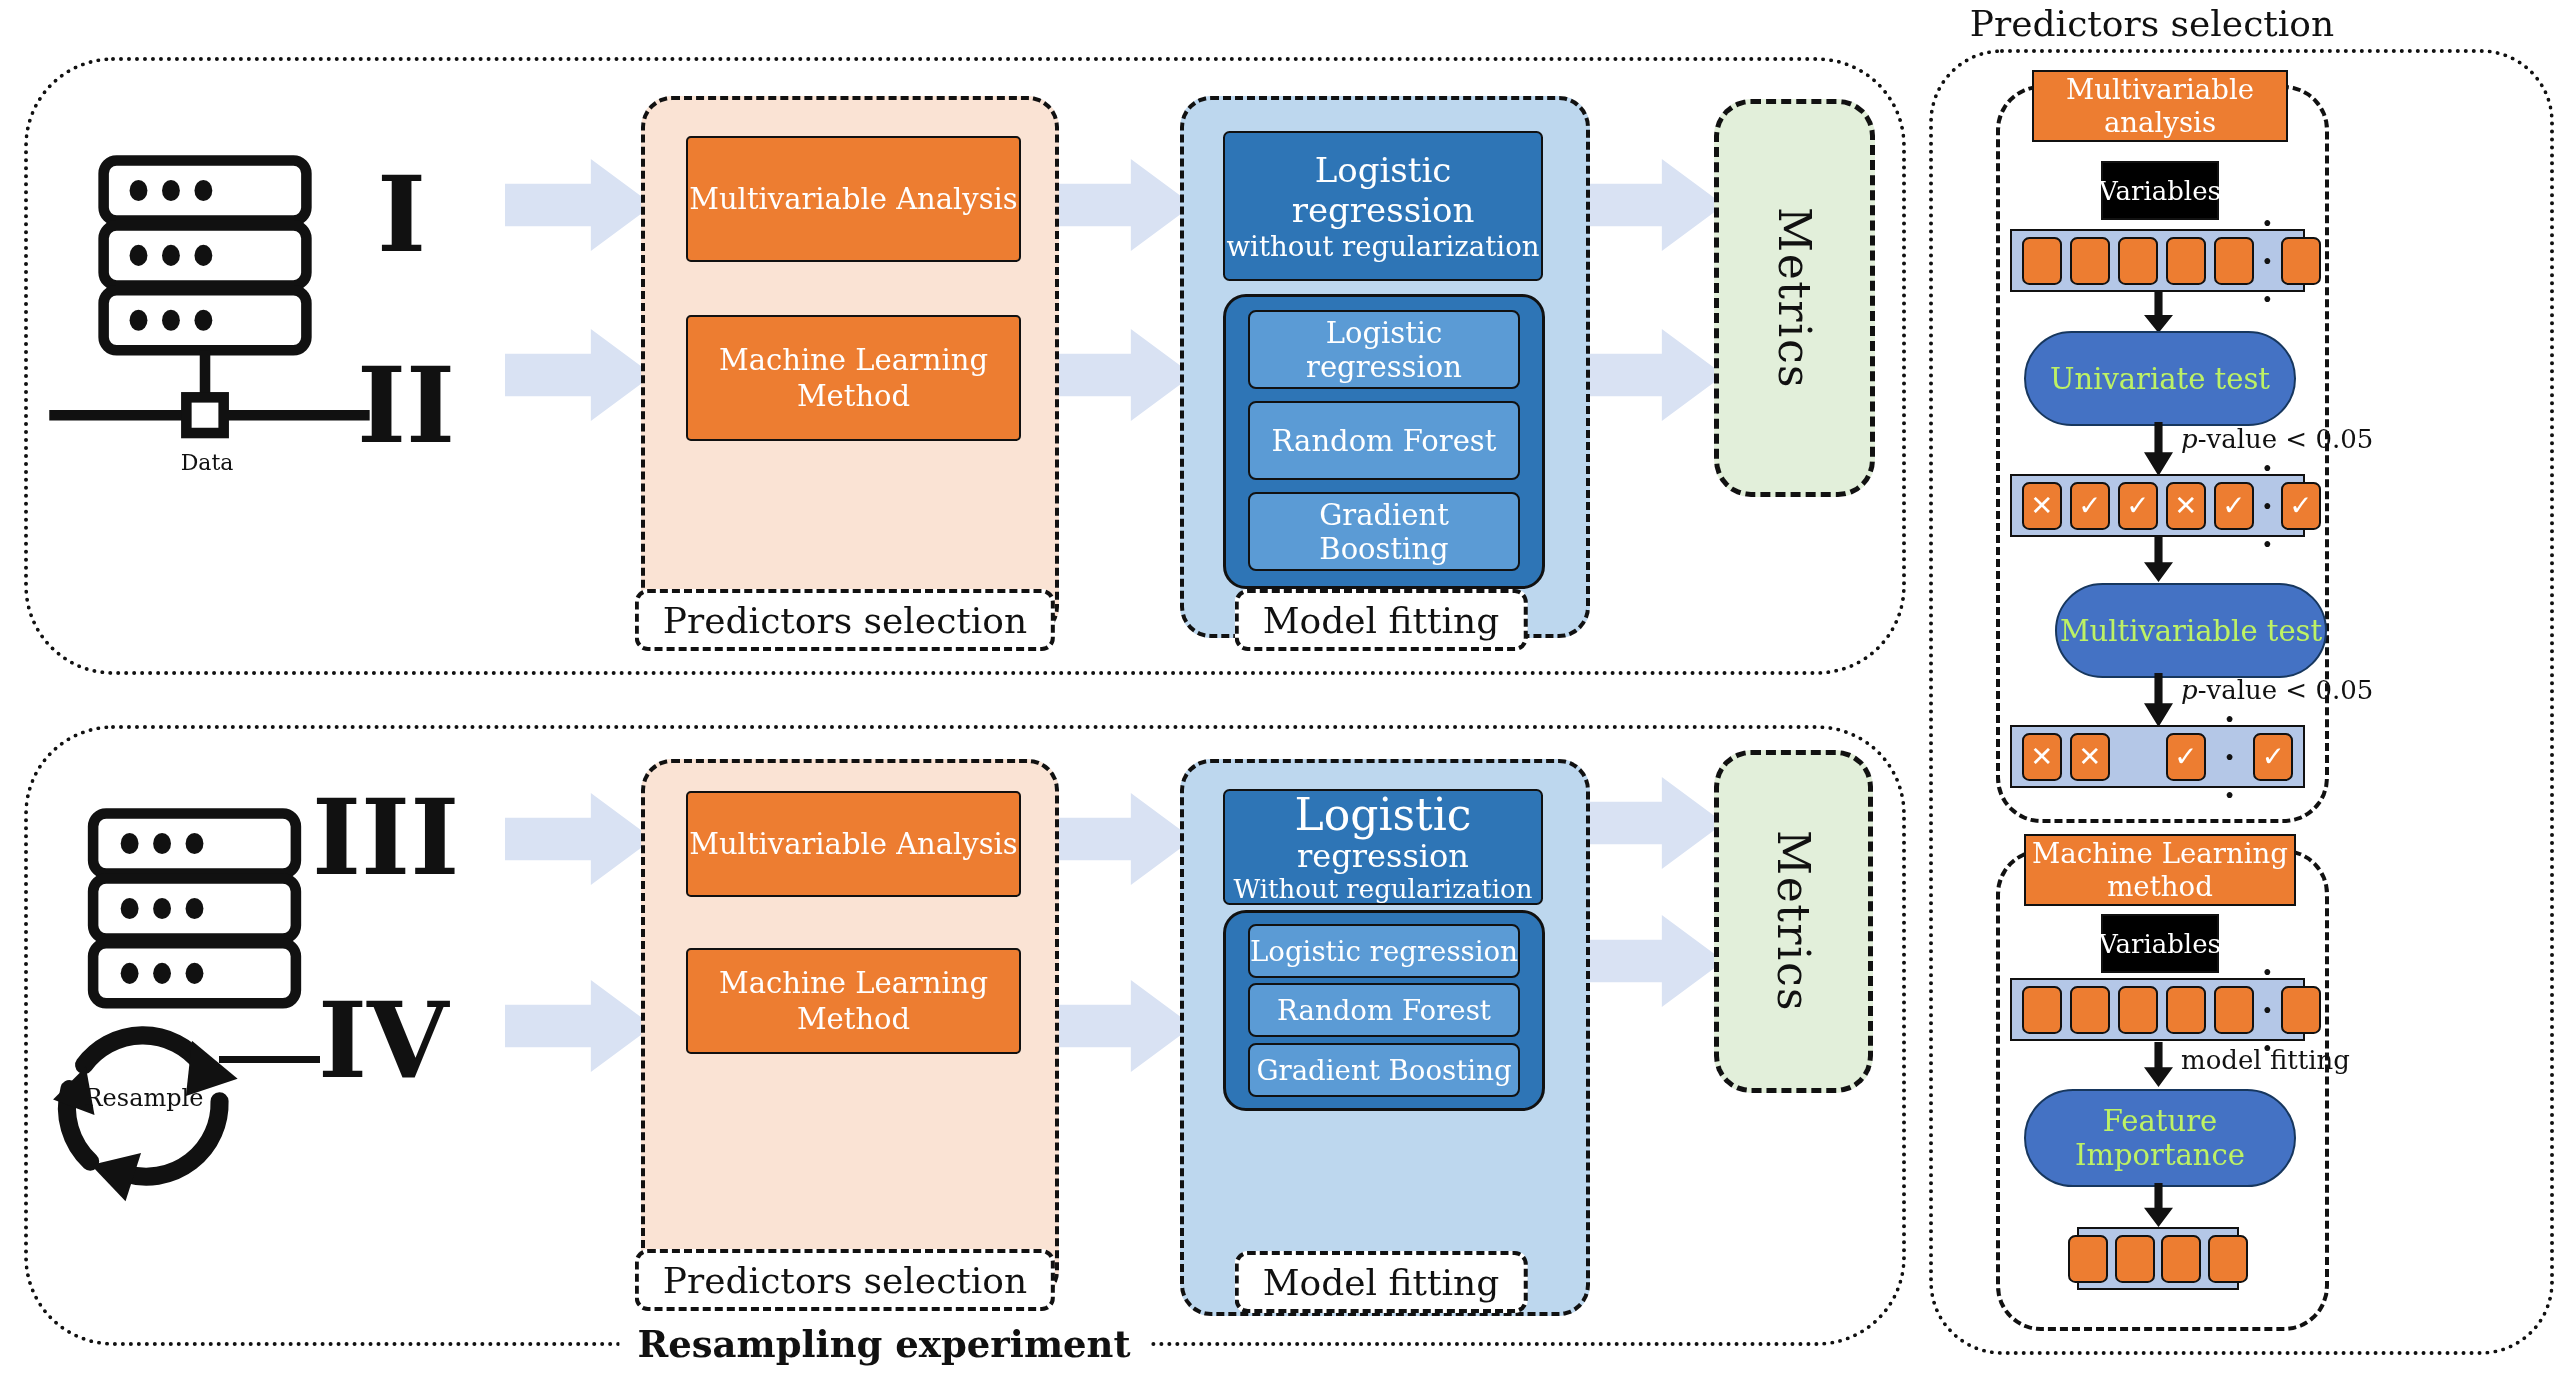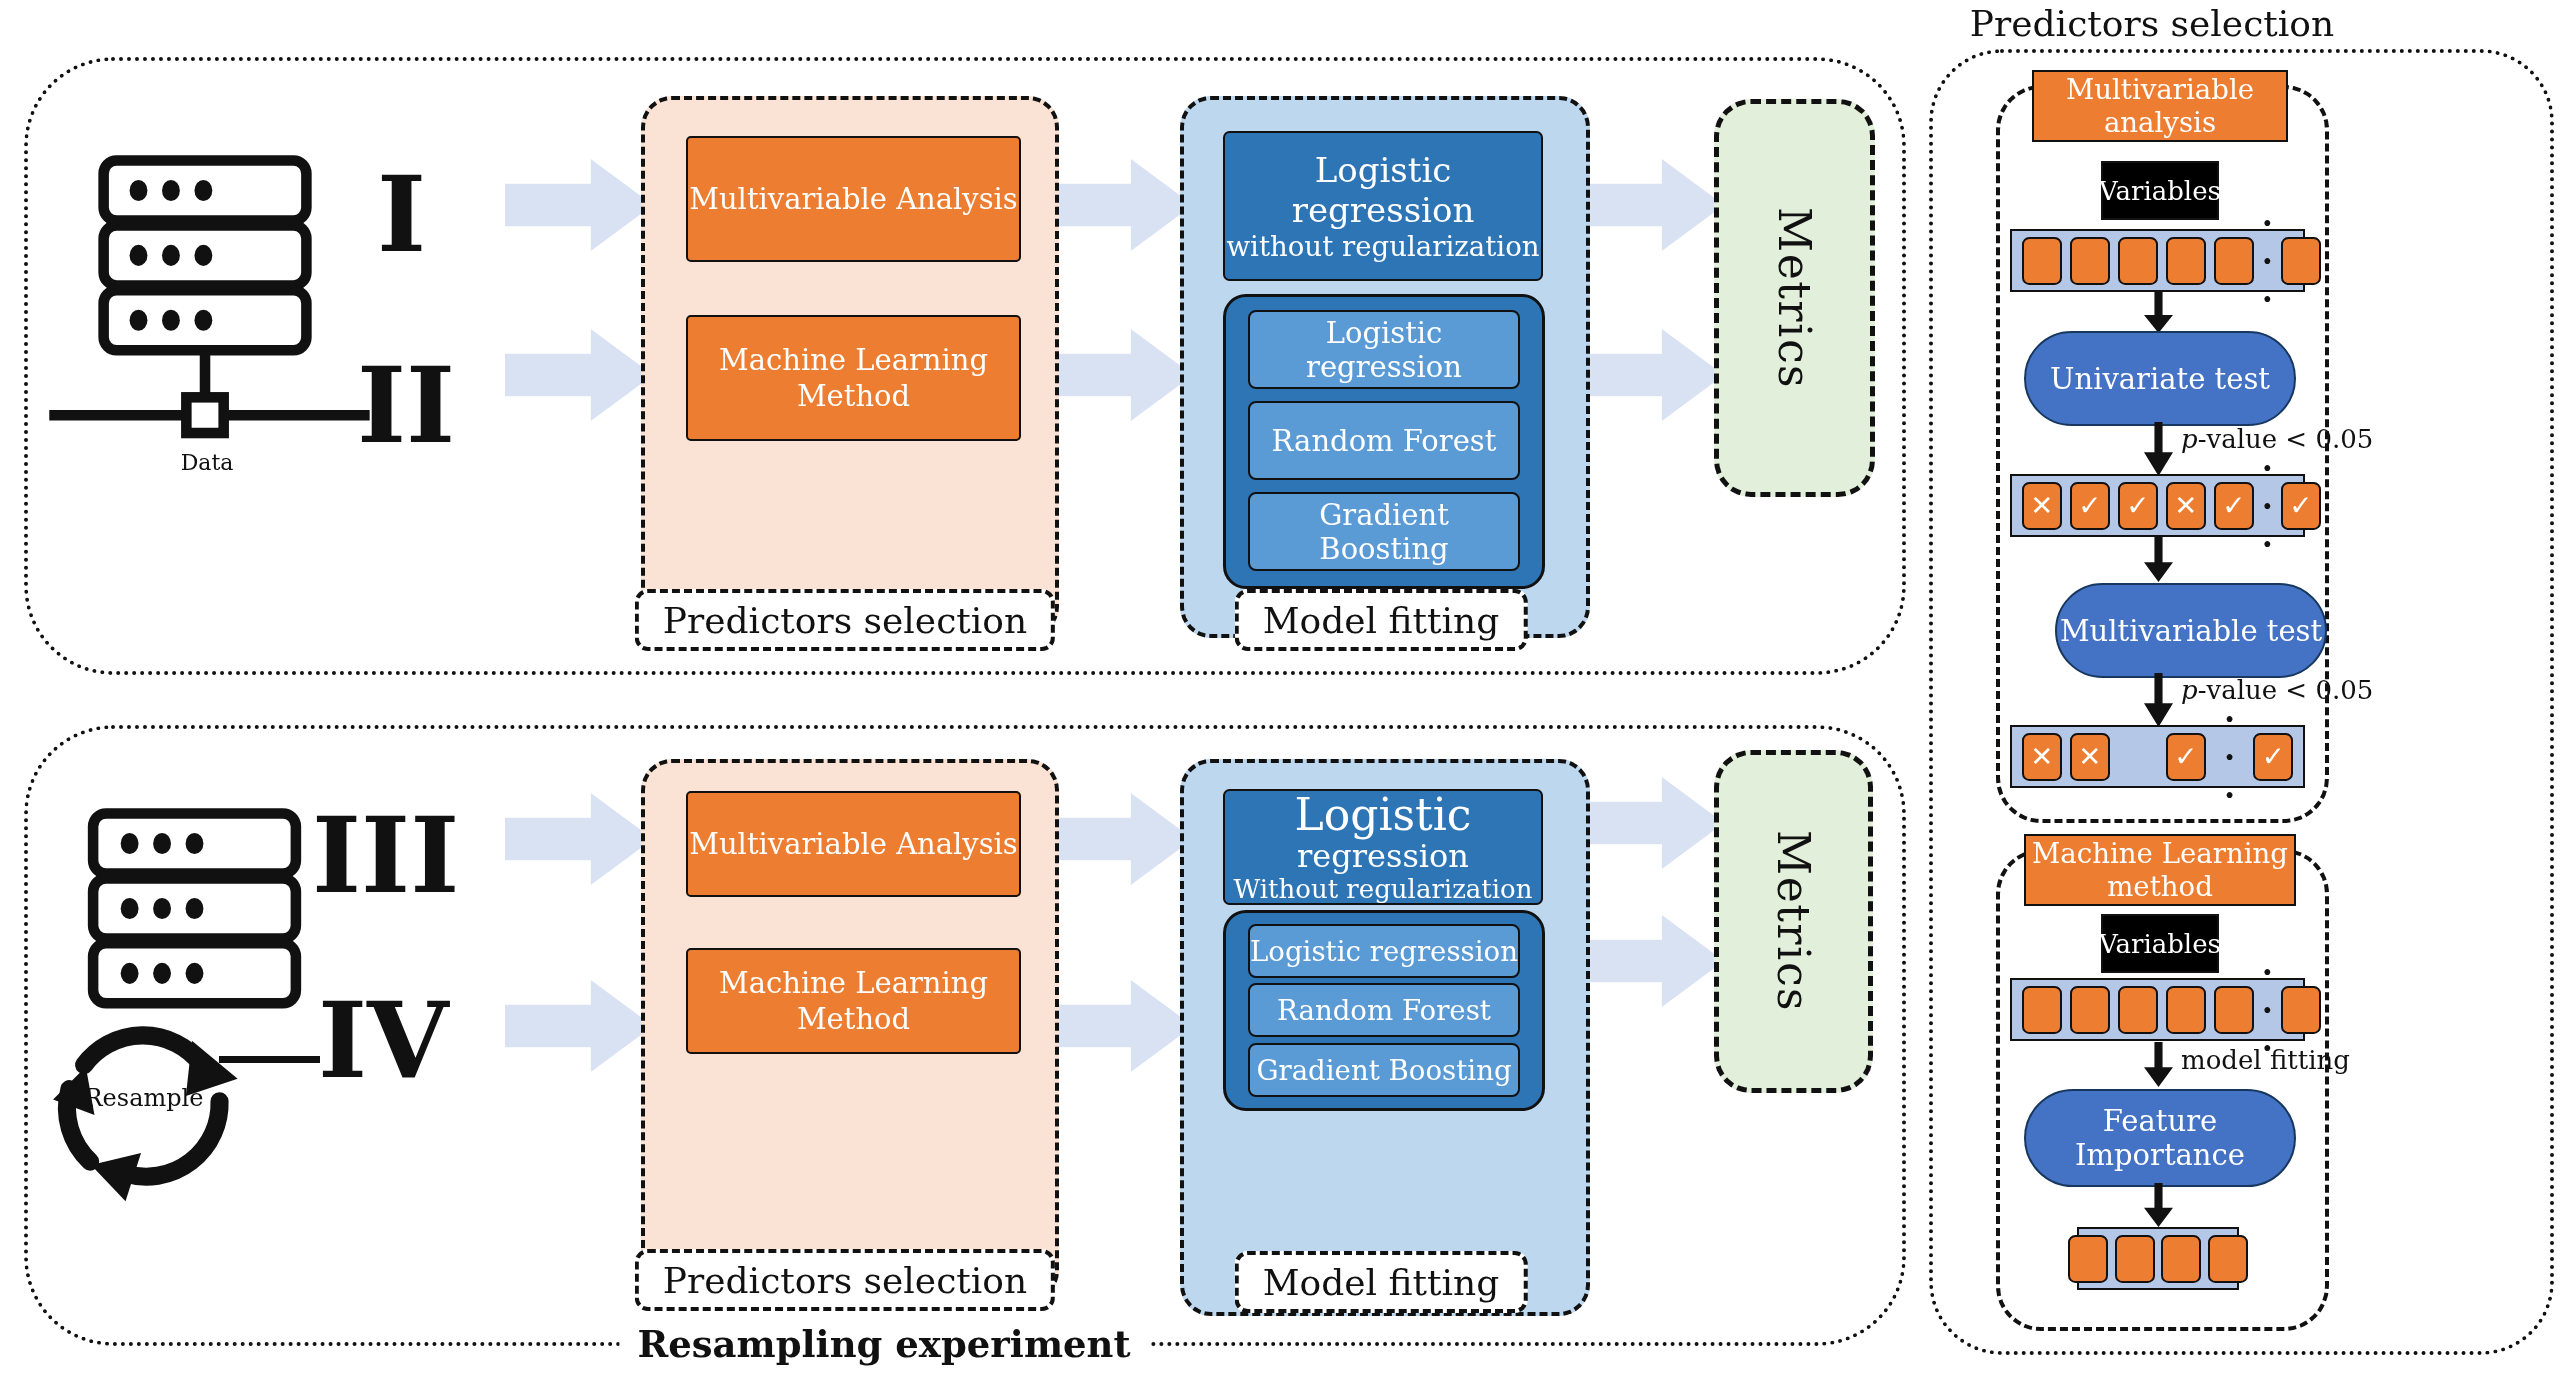--- a/index.html
+++ b/index.html
@@ -33,21 +33,21 @@
   
   .farr{background:#D9E2F3;clip-path:polygon(0 27%,58% 27%,58% 0,100% 50%,58% 100%,58% 73%,0 73%);}
 
   
   .darr{background:#111;clip-path:polygon(36% 0,64% 0,64% 56%,100% 56%,50% 100%,0 56%,36% 56%);}
 
   
   .inner-dash{border:4.9px dashed #111;border-radius:45px;background:#fff;}
   .rp-header{background:#ED7D31;border:2.4px solid #111;color:#fff;font-size:27.6px;z-index:3;}
   .variables{background:#000000;border:2.4px solid #111;color:#fff;font-size:26px;}
-  .pill{background:#4472C4;border:2.4px solid #17375E;border-radius:49px;color:#ffffff;font-size:29px;}
+  .pill{background:#4472C4;border:2.4px solid #17375E;border-radius:49px;color:#bef264;font-size:29px;}
   .strip{background:#B4C7E7;border:2.4px solid #111;display:flex;align-items:center;gap:8px;padding:0 9.7px;box-sizing:border-box;}
   .strip.center{justify-content:center;}
   .sq{width:36px;height:44px;background:#ED7D31;border:2.4px solid #111;border-radius:7.3px;flex:0 0 auto;
       display:flex;align-items:center;justify-content:center;color:#fff;font-weight:bold;font-size:27.6px;
       font-family:"DejaVu Sans","Liberation Sans",sans-serif;}
   .sq.gap{visibility:hidden;}
   .dots{flex:1;text-align:center;font-weight:bold;font-size:32px;color:#111;}
   .pv{font-size:26px;white-space:nowrap;}
   .pv i{font-style:italic;}
   .small-note{font-size:26px;white-space:nowrap;}
@@ -145,21 +145,21 @@
     </g>
     <g fill="#111">
       <polygon points="175,52 228,96 168,116"></polygon>
       <polygon points="116,182 98,238 58,196"></polygon>
       <polygon points="14,120 52,82 62,138"></polygon>
     </g>
   </svg>
   <div class="abs flex" style="left:77px;top:1084px;width:134px;font-size:24px;">Resample</div>
   <div class="abs" style="left:219px;top:1056px;width:101px;height:7.3px;background:#111;"></div>
 
-  <div class="abs numeral" style="left:312px;top:803px;">III</div>
+  <div class="abs numeral" style="left:312px;top:785px;">III</div>
   <div class="abs numeral" style="left:318px;top:988px;">IV</div>
 
   <div class="abs farr" style="left:505px;top:793px;width:148px;height:92px;"></div>
   <div class="abs farr" style="left:505px;top:980px;width:148px;height:92px;"></div>
   <div class="abs farr" style="left:1045px;top:793px;width:148px;height:92px;"></div>
   <div class="abs farr" style="left:1045px;top:980px;width:148px;height:92px;"></div>
   <div class="abs farr" style="left:1576px;top:777px;width:148px;height:92px;"></div>
   <div class="abs farr" style="left:1576px;top:915px;width:148px;height:92px;"></div>
 
   <div class="abs panel-peach" style="left:641px;top:759px;width:410px;height:535px;"></div>

